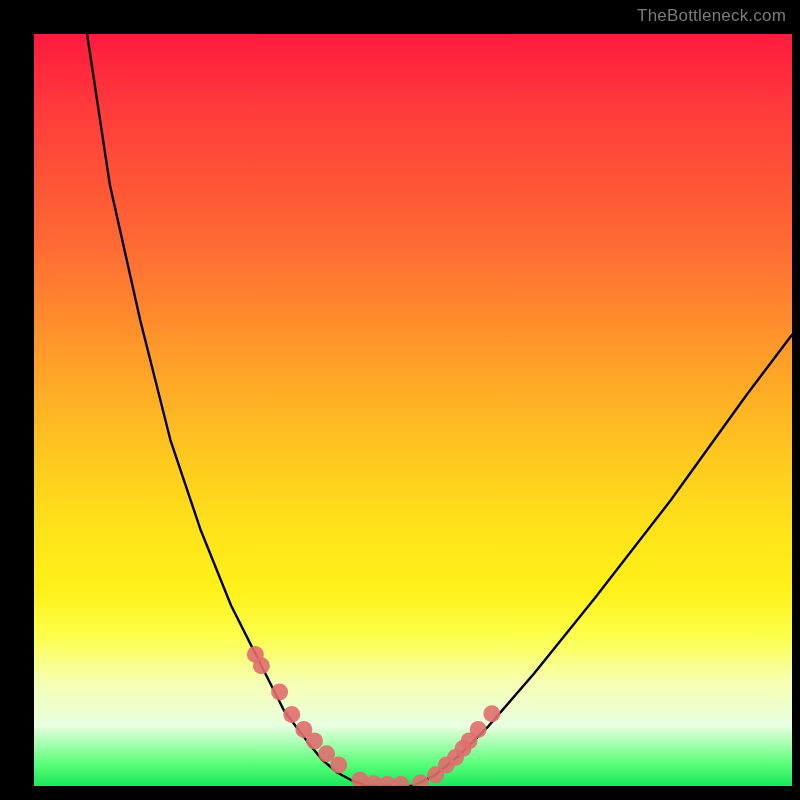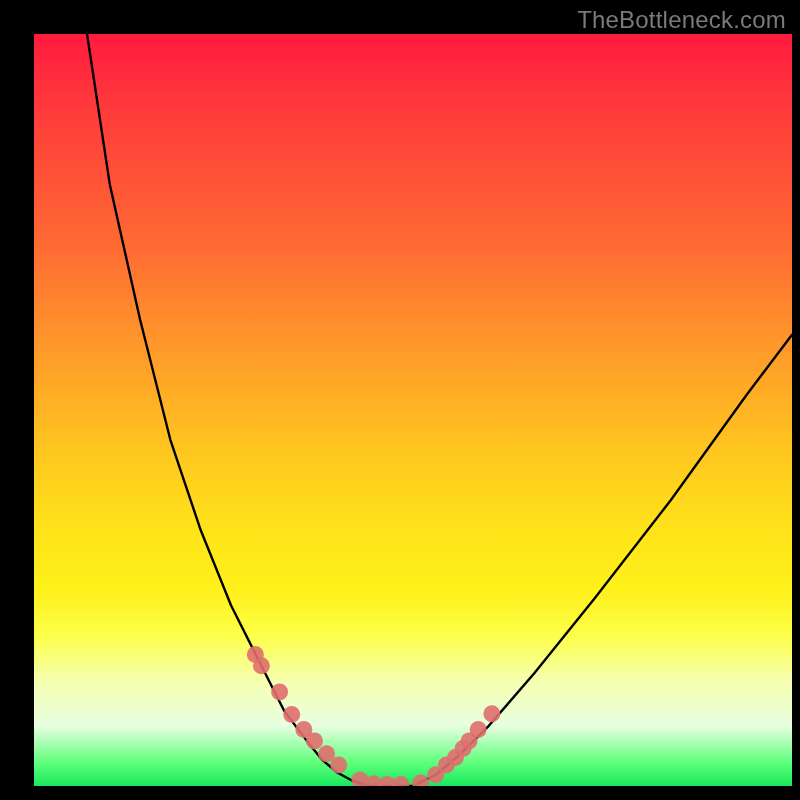--- a/index.html
+++ b/index.html
@@ -38,21 +38,21 @@
       #e8ffe0 92%,
       #5cff7a 97%,
       #18e85c 100%
     );
   }
   .watermark {
     position: absolute;
     top: 6px;
     right: 14px;
     color: #7a7a7a;
-    font-size: 24px;
+    font-size: 17px;
     font-weight: 500;
     letter-spacing: 0.2px;
     user-select: none;
   }
   .chart-svg {
     position: absolute;
     left: 0;
     top: 0;
     width: 758px;
     height: 752px;

